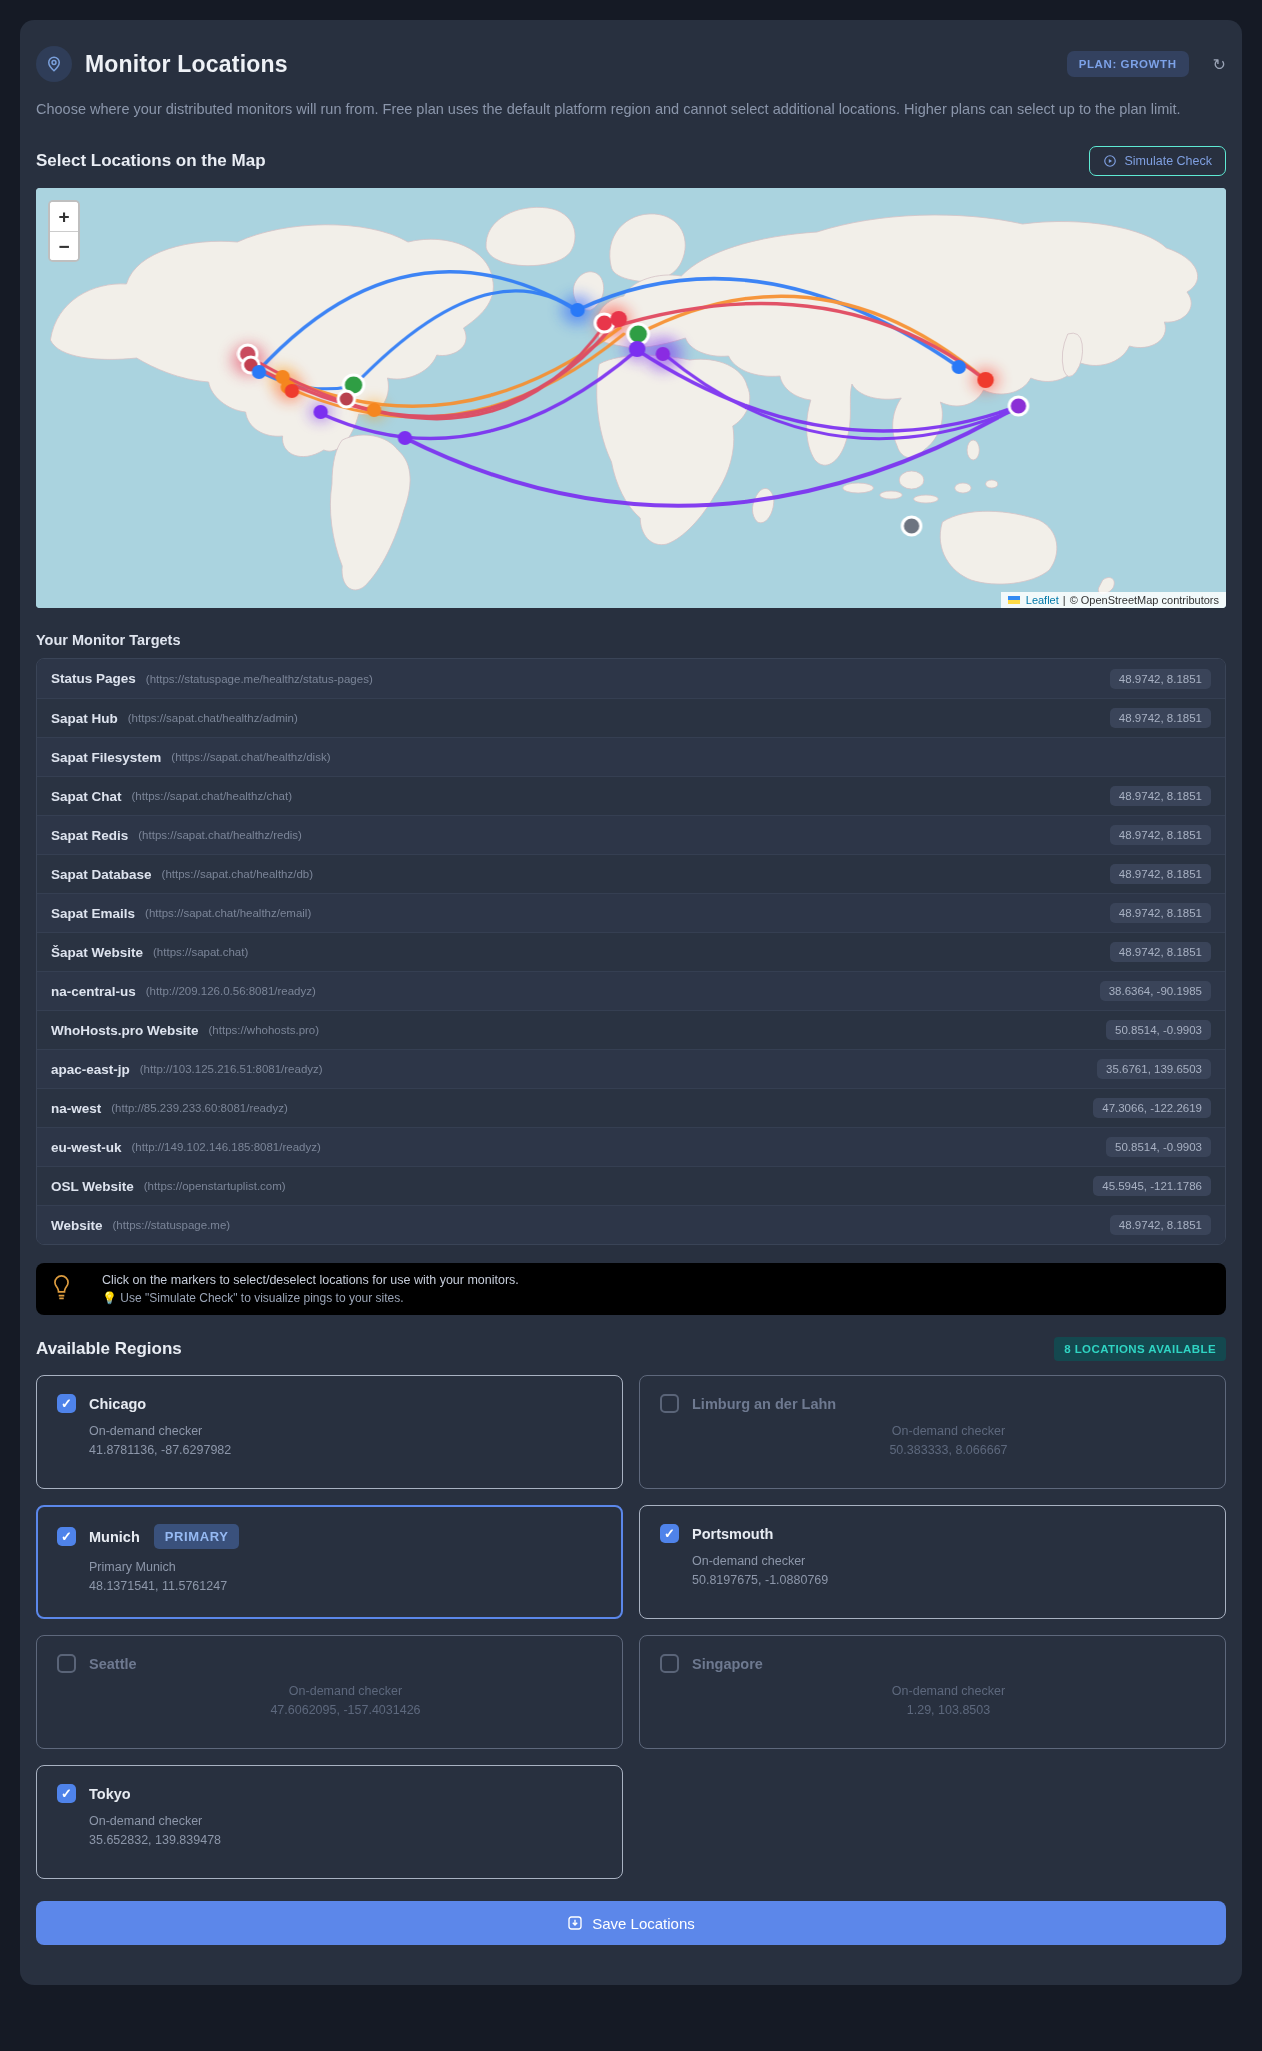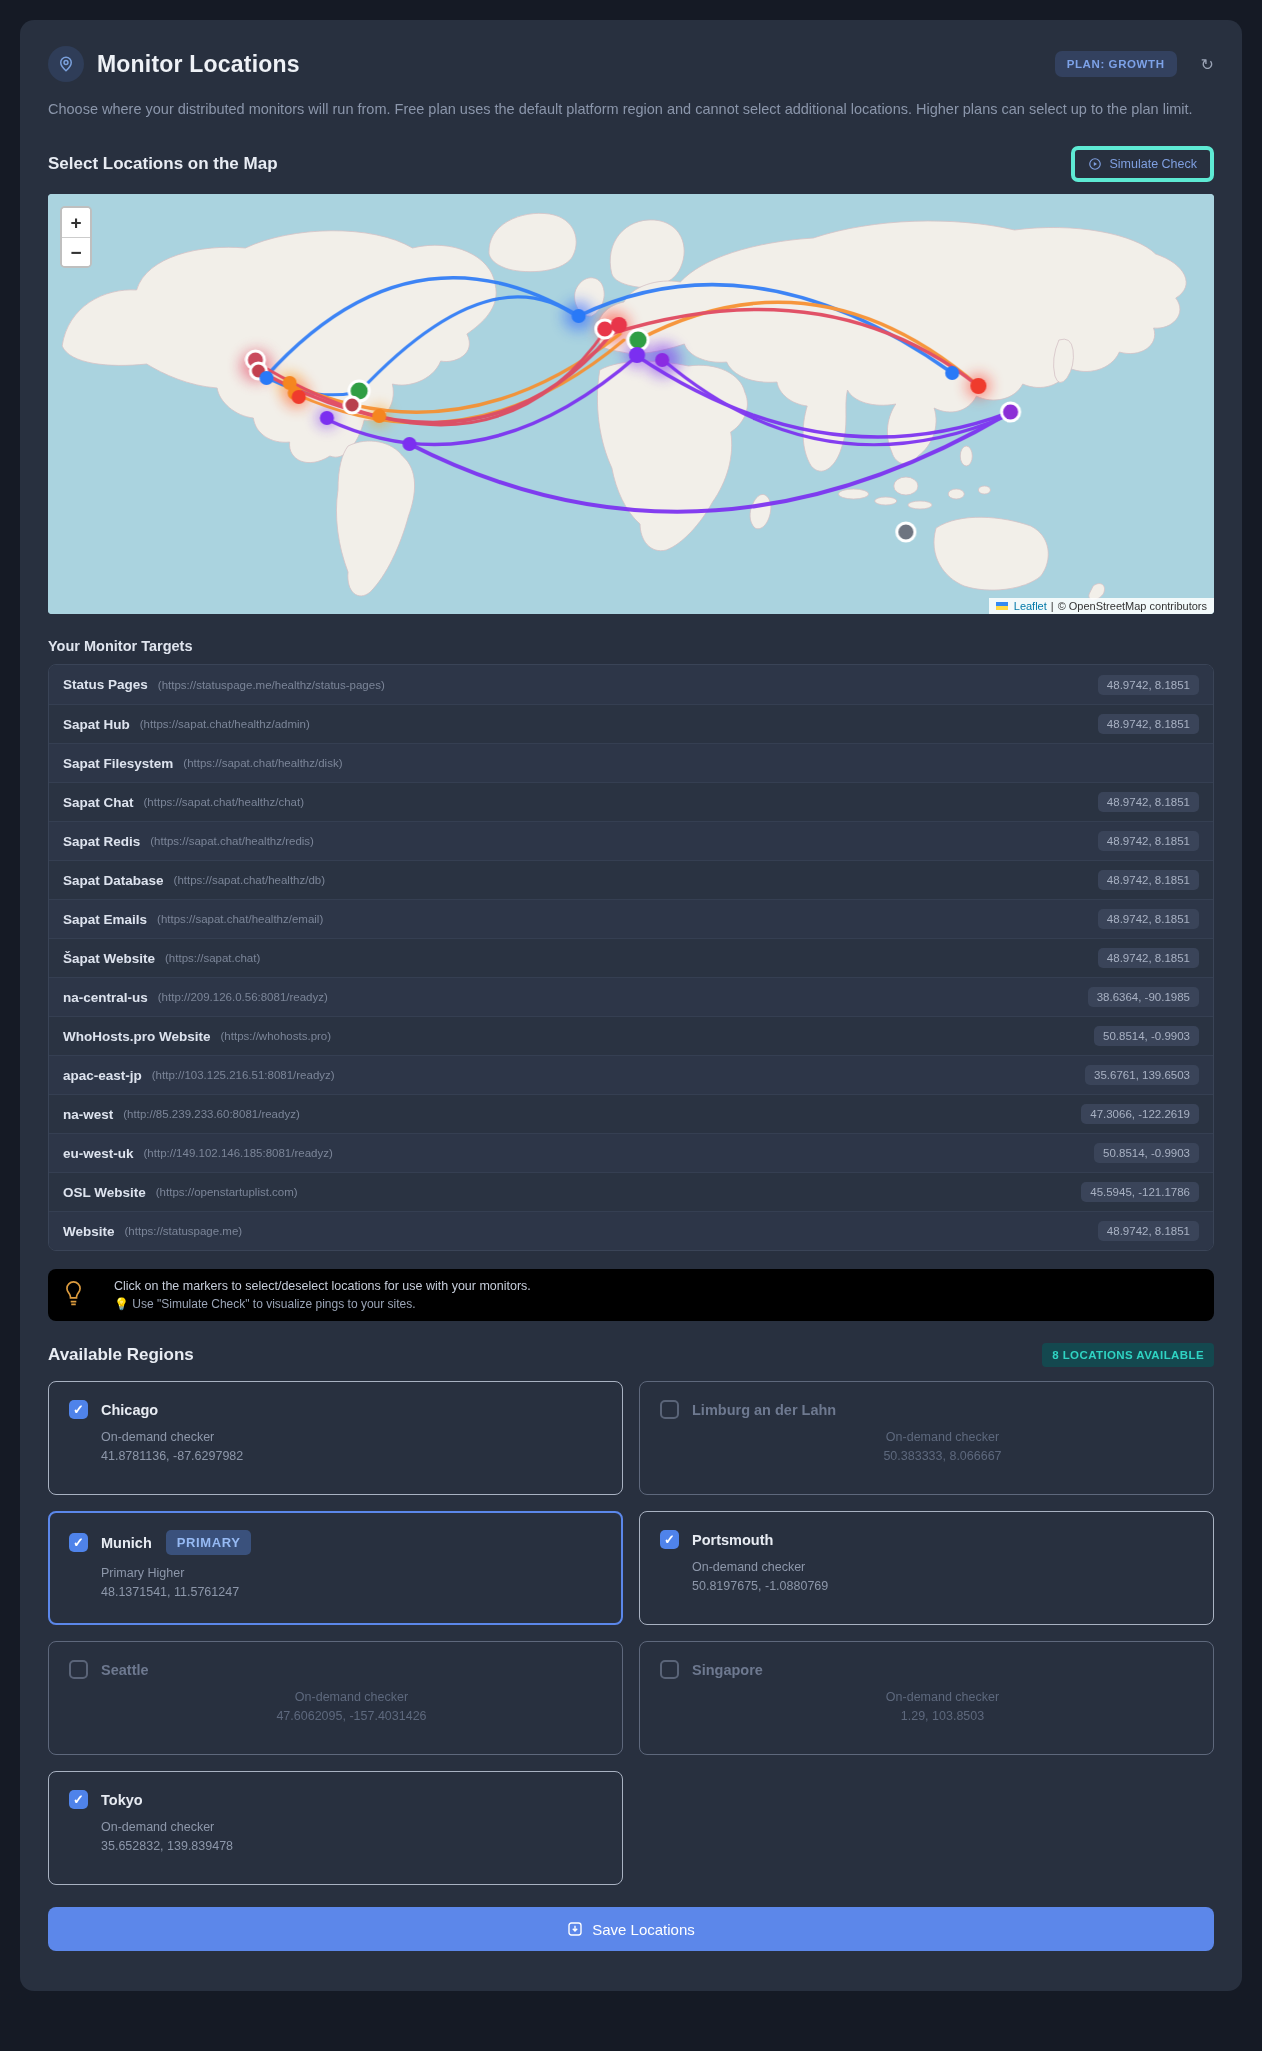--- a/index.html
+++ b/index.html
@@ -1,31 +1,31 @@
 <!DOCTYPE html>
 <html><head>
 <meta charset="utf-8">
 <style>
   * { margin:0; padding:0; box-sizing:border-box; }
   body { background:#151a25; font-family:"Liberation Sans", sans-serif; }
-  .panel { width:1222px; margin:20px auto; background:#28303f; border-radius:14px; padding:26px 28px 40px; }
+  .panel { width:1222px; margin:20px auto; background:#28303f; border-radius:14px; padding:26px 16px 40px; }
 
   
   .hdr { display:flex; align-items:center; }
   .icon-circle { width:36px; height:36px; border-radius:50%; background:#2f3d58; display:flex; align-items:center; justify-content:center; }
   .hdr h1 { font-size:23px; font-weight:700; color:#eef1f6; margin-left:13px; letter-spacing:.2px; }
   .hdr-right { margin-left:auto; display:flex; align-items:center; gap:24px; }
   .plan-badge { background:#33415f; color:#7da2e8; font-size:11.5px; font-weight:700; padding:7px 12px; border-radius:7px; letter-spacing:.6px; }
   .refresh { color:#9aa3b5; font-size:16px; background:none; border:none; cursor:pointer; }
 
   .desc { color:#8b96ab; font-size:14.5px; line-height:1.55; margin-top:16px; }
 
   .section-row { margin-top:26px; display:flex; align-items:center; justify-content:space-between; }
   .section-row h2, .regions-row h2 { font-size:17px; font-weight:600; color:#e8ecf3; }
-  .simulate-btn { display:flex; align-items:center; gap:7px; background:transparent; border:4px solid #5eead4; color:#7f9fe0; font-size:12.5px; padding:7px 13px; border-radius:7px; cursor:pointer; font-family:inherit; }
+  .simulate-btn { display:flex; align-items:center; gap:7px; background:transparent; border:1px solid #5eead4; color:#7f9fe0; font-size:12.5px; padding:7px 13px; border-radius:7px; cursor:pointer; font-family:inherit; }
 
   
   .map-wrap { position:relative; margin-top:12px; height:420px; border-radius:4px; overflow:hidden; background:#aad3df; }
   .map-wrap svg.world { position:absolute; inset:0; width:100%; height:100%; }
   .zoom-ctl { position:absolute; left:12px; top:12px; width:32px; background:#fff; border:2px solid rgba(0,0,0,.25); border-radius:5px; overflow:hidden; z-index:5; }
   .zoom-ctl button { display:block; width:100%; height:29px; background:#fff; border:none; font-size:19px; font-weight:700; color:#333; cursor:pointer; line-height:1; }
   .zoom-ctl button + button { border-top:1px solid #ccc; }
   .attribution { position:absolute; right:0; bottom:0; background:rgba(255,255,255,.85); padding:2px 7px; font-size:11px; color:#333; display:flex; align-items:center; gap:4px; z-index:5; }
   .attribution a { text-decoration:none; color:#0078A8; }
   .ua-flag { display:inline-block; width:12px; height:8px; background:linear-gradient(#338AF3 50%, #FFDA44 50%); margin-right:2px; }
@@ -300,21 +300,21 @@
         </div>
         <div class="card-sub">On-demand checker</div>
         <div class="card-coords">50.383333, 8.066667</div>
       </div>
       <div class="card highlight">
         <div class="card-top">
           <span class="cbx checked">✓</span>
           <span class="card-name">Munich</span>
           <span class="primary-badge">PRIMARY</span>
         </div>
-        <div class="card-sub">Primary Higher</div>
+        <div class="card-sub">Primary Munich</div>
         <div class="card-coords">48.1371541, 11.5761247</div>
       </div>
       <div class="card">
         <div class="card-top">
           <span class="cbx checked">✓</span>
           <span class="card-name">Portsmouth</span>
         </div>
         <div class="card-sub">On-demand checker</div>
         <div class="card-coords">50.8197675, -1.0880769</div>
       </div>

